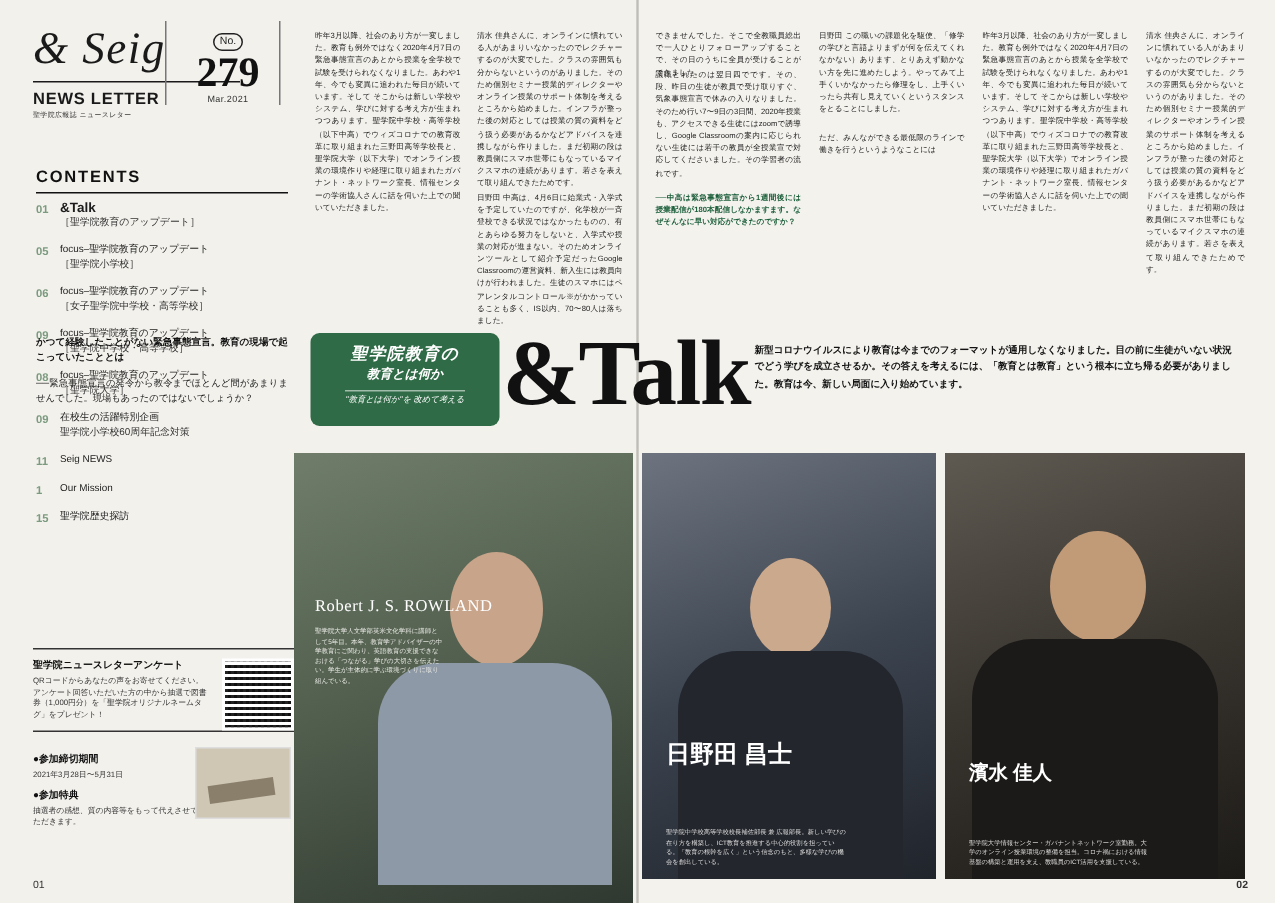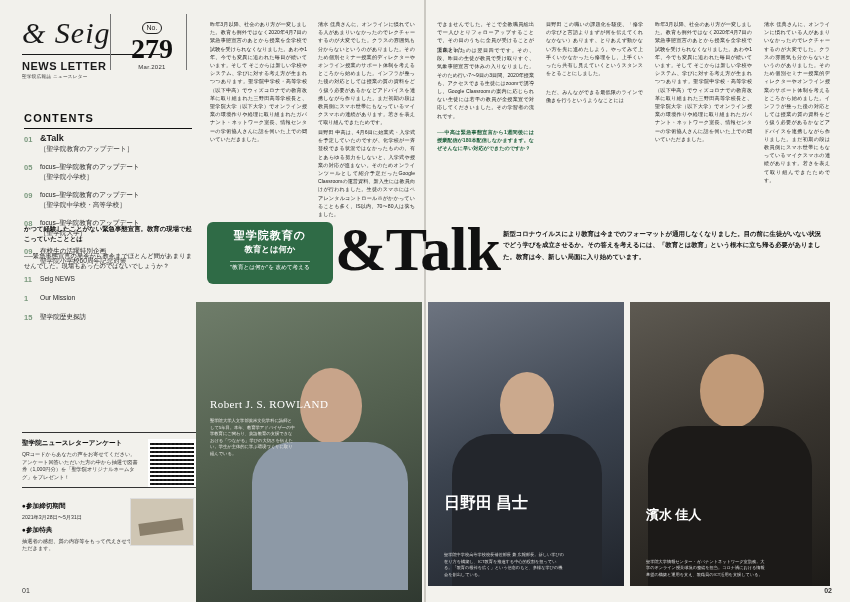--- a/index.html
+++ b/index.html
@@ -55,21 +55,21 @@
   .ct-l{font-size:5.2px;color:#333;line-height:7.4px;}
   .ct-b{font-size:7.4px;font-weight:bold;color:#111;margin-top:2px;}
   .folio-l{position:absolute;left:22px;bottom:8px;font-size:7px;color:#333;}
   .folio-r{position:absolute;right:18px;bottom:8px;font-size:7px;color:#333;font-weight:bold;}
 
   
   .coltxt{position:absolute;font-size:5.1px;line-height:8.2px;color:#1b1b1b;text-align:justify;}
 
   
   .hero{position:absolute;left:207px;top:218px;width:628px;height:80px;}
-  .badge{position:absolute;left:0;top:4px;width:126px;height:62px;background:#2f6b46;border-radius:6px;color:#fff;text-align:center;padding-top:6px;box-sizing:border-box;}
+  .badge{position:absolute;left:0;top:4px;width:126px;height:62px;background:#2f6b46;border-radius:6px;color:#fff;text-align:center;padding-top:6px;box-sizing:border-box;font-style:italic;}
   .badge .b1{font-size:11px;font-weight:bold;letter-spacing:1px;}
   .badge .b2{font-size:8.4px;font-weight:bold;margin-top:1px;}
   .badge .b3{font-size:5.6px;margin-top:3px;border-top:1px solid rgba(255,255,255,.55);display:inline-block;padding-top:2px;}
   .talk{position:absolute;left:128px;top:-4px;font-family:"Liberation Serif",serif;font-size:62px;font-weight:bold;color:#111;letter-spacing:-1px;}
   .herotxt{position:absolute;left:296px;top:10px;width:320px;font-size:6.4px;line-height:11.4px;color:#111;font-weight:bold;}
 
   
   .ph{position:absolute;overflow:hidden;}
   .ph1{left:196px;top:302px;width:226px;height:304px;background:linear-gradient(160deg,#6f7d6a,#53604f 45%,#2f3830);}
   .ph2{left:428px;top:302px;width:196px;height:284px;background:linear-gradient(160deg,#6d7480,#3c4450 50%,#20242b);}
@@ -119,20 +119,27 @@
         </div>
       </div>
       <div class="toc-item">
         <div class="toc-no">05</div>
         <div class="toc-txt">
           <div>focus–聖学院教育のアップデート</div>
           <div class="toc-sub">［聖学院小学校］</div>
         </div>
       </div>
       <div class="toc-item">
+        <div class="toc-no">06</div>
+        <div class="toc-txt">
+          <div>focus–聖学院教育のアップデート</div>
+          <div class="toc-sub">［女子聖学院中学校・高等学校］</div>
+        </div>
+      </div>
+      <div class="toc-item">
         <div class="toc-no">09</div>
         <div class="toc-txt">
           <div>focus–聖学院教育のアップデート</div>
           <div class="toc-sub">［聖学院中学校・高等学校］</div>
         </div>
       </div>
       <div class="toc-item">
         <div class="toc-no">08</div>
         <div class="toc-txt">
           <div>focus–聖学院教育のアップデート</div>

